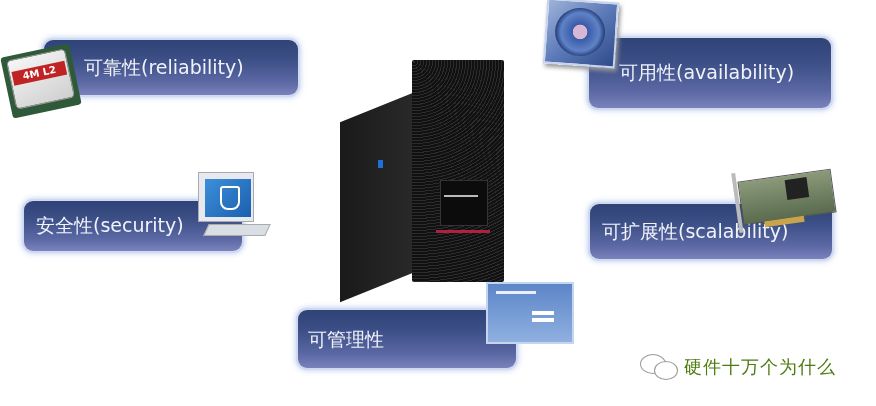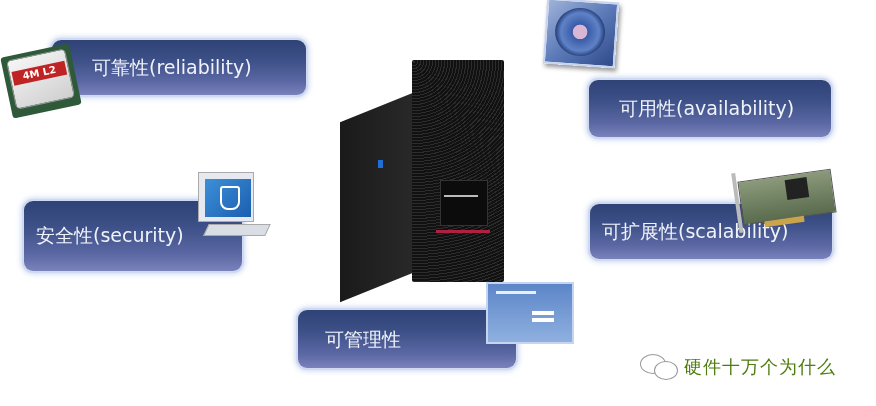--- a/index.html
+++ b/index.html
@@ -1,23 +1,23 @@
 <!DOCTYPE html>
 <html><head>
 <meta charset="utf-8">
 <style>
   html,body{margin:0;padding:0;}
   body{width:876px;height:406px;background:#ffffff;position:relative;overflow:hidden;font-family:"DejaVu Sans","Liberation Sans",sans-serif;}
   .label-box{position:absolute;border-radius:9px;background:linear-gradient(180deg,#2f4377 0%,#3c4f86 35%,#5a67a3 75%,#7a82bb 100%);box-shadow:0 0 0 2px #cfd9ef,0 0 6px 2px #b8c8ea;color:#f1f3fa;display:flex;align-items:center;box-sizing:border-box;}
   .label-box span{font-size:19px;letter-spacing:0px;white-space:nowrap;}
-  #box-rel{left:52px;top:40px;width:254px;height:55px;padding-left:40px;}
-  #box-ava{left:589px;top:38px;width:242px;height:57px;padding-left:30px;margin-top:42px;}
-  #box-sec{left:24px;top:201px;width:218px;height:70px;padding-left:12px;}
+  #box-rel{left:44px;top:40px;width:254px;height:55px;padding-left:40px;}
+  #box-ava{left:589px;top:38px;width:242px;height:70px;padding-left:30px;}
+  #box-sec{left:24px;top:201px;width:218px;height:50px;padding-left:12px;}
   #box-sca{left:590px;top:204px;width:242px;height:55px;padding-left:12px;}
-  #box-man{left:298px;top:310px;width:218px;height:58px;padding-left:27px;flex-direction:column;align-items:flex-start;justify-content:center;line-height:23px;}
+  #box-man{left:298px;top:310px;width:218px;height:58px;padding-left:10px;flex-direction:column;align-items:flex-start;justify-content:center;line-height:23px;}
   #box-man span{font-size:19px;}
 
   
   .cpu{position:absolute;left:6px;top:50px;width:70px;height:62px;transform:rotate(-12deg);}
   .cpu .pcb{position:absolute;inset:0;background:#2e5a3a;border-radius:3px;}
   .cpu .lid{position:absolute;left:5px;top:4px;right:5px;bottom:8px;background:linear-gradient(160deg,#f6f6f6,#cfcfcf);border-radius:5px;border:1px solid #999;}
   .cpu .band{position:absolute;left:8px;right:8px;top:16px;height:14px;background:#c02323;color:#fff;font-size:10px;font-weight:bold;text-align:center;line-height:14px;font-family:"DejaVu Sans",sans-serif;}
 
   
   .fan{position:absolute;left:545px;top:0px;width:68px;height:62px;background:linear-gradient(135deg,#9fb3d8,#5c7ab8 50%,#2f4a8a);border:2px solid #c8d4ee;box-shadow:2px 3px 4px #999;transform:rotate(4deg);}

